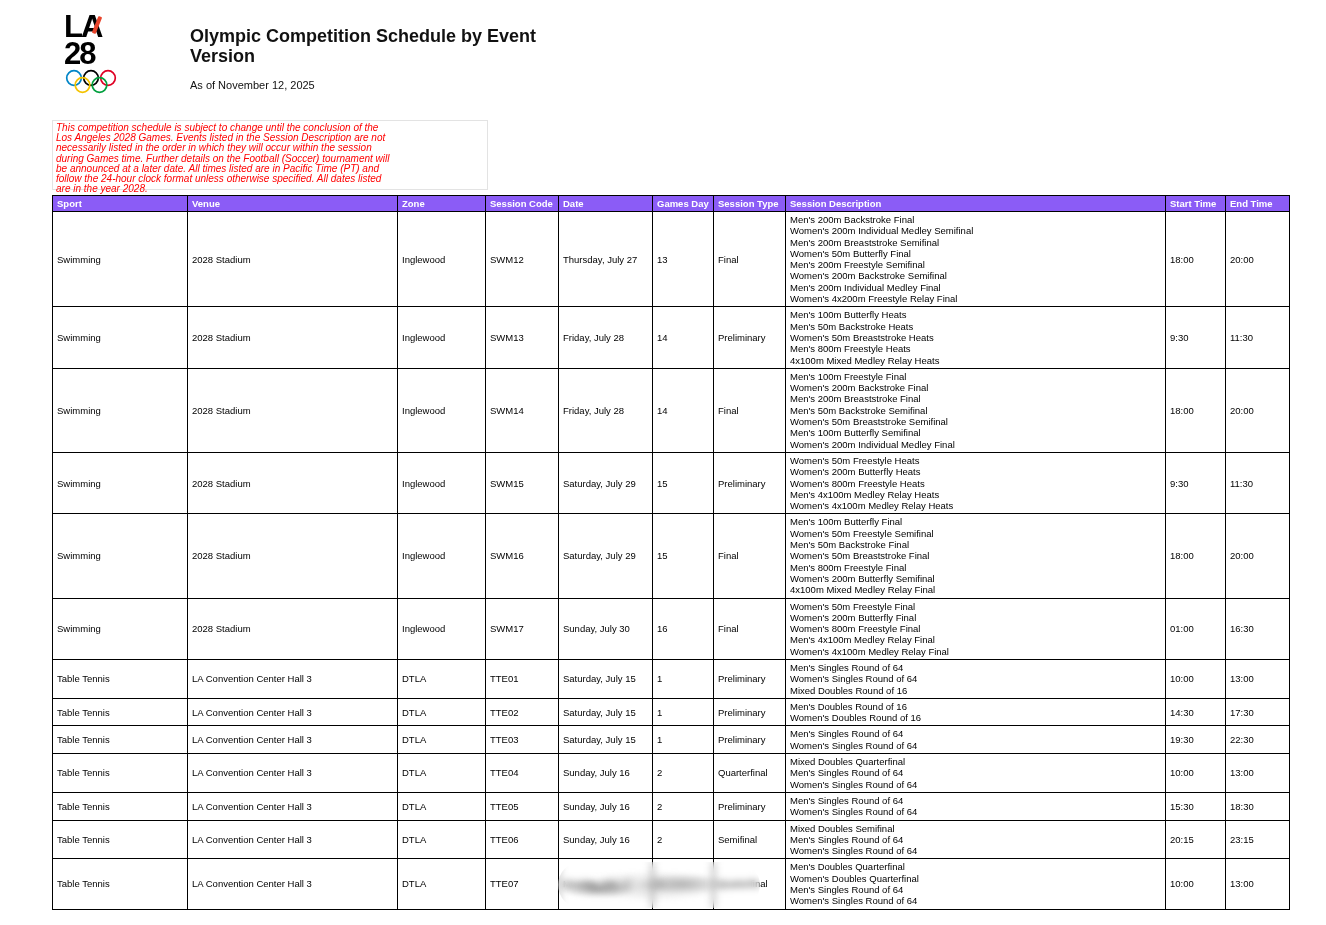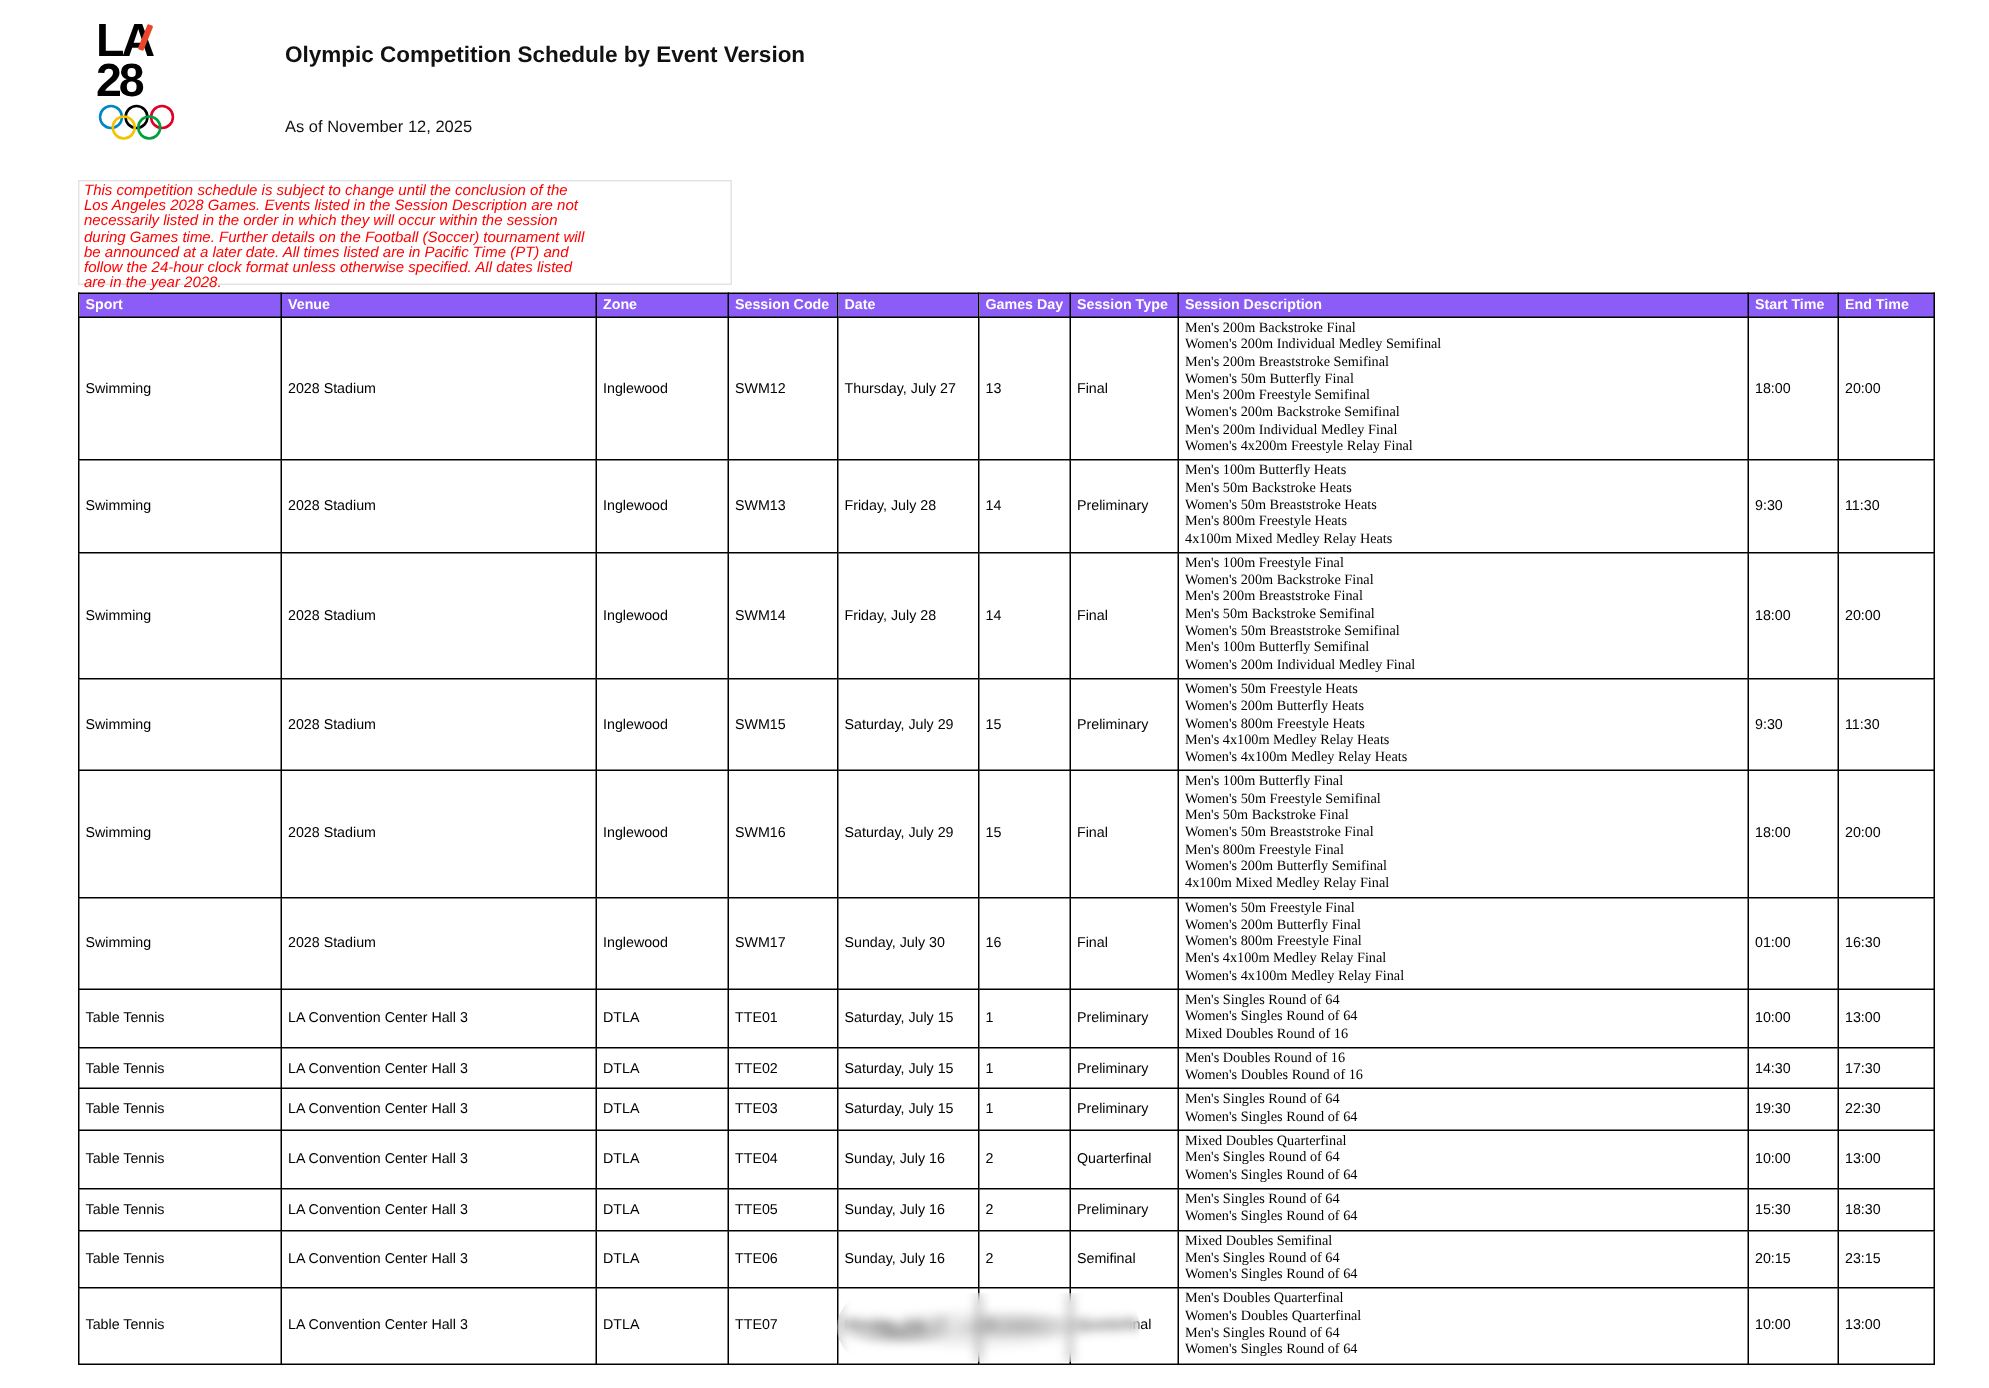--- a/index.html
+++ b/index.html
@@ -18,21 +18,21 @@
   }
   .logo-a { position:relative; display:inline-block; }
   .logo-a::after {
     content:""; position:absolute; right:2px; top:3px;
     width:4px; height:18px; background:#e8452c;
     transform:rotate(22deg); border-radius:1px;
   }
   .rings { margin-top:2px; display:block; }
 
   .title-block { position:absolute; left:190px; top:27px; width:400px; }
-  .title-line { font-size:15px; font-weight:bold; line-height:19.5px; color:#111; display:block; }
+  .title-line { font-size:18px; font-weight:bold; line-height:19.5px; color:#111; display:block; }
   .asof { position:absolute; left:190px; top:79px; font-size:11px; color:#111; }
 
   .disclaimer-box {
     position:absolute; left:52px; top:120px; width:436px; height:70px;
     border:1px solid #e3e3e3;
   }
   .disclaimer {
     position:absolute; left:56px; top:123px; width:341px;
     color:#ff0000; font-style:italic; font-size:10px; line-height:10.2px;
   }
@@ -48,21 +48,21 @@
     padding:2px 4px; border:1px solid #000; white-space:nowrap; overflow:hidden;
   }
   table.schedule td {
     border:1px solid #000;
     font-size:9.5px; line-height:11.3px;
     vertical-align:middle;
     padding:2px 4px;
     overflow:hidden;
   }
   td.time { text-align:left; }
-  .desc-line { line-height:11.3px; white-space:nowrap;font-family:Liberation Serif, serif; }
+  .desc-line { line-height:11.3px; white-space:nowrap; }
 
   
   .smudge {
     position:absolute; left:558px; top:862px; width:202px; height:46px; z-index:5;
     backdrop-filter: blur(3px);
     background:
       radial-gradient(ellipse 55px 13px at 40px 27px,  rgba(105,105,105,0.55), transparent 70%),
       radial-gradient(ellipse 65px 15px at 125px 22px, rgba(125,125,125,0.48), transparent 70%),
       radial-gradient(ellipse 95px 20px at 95px 24px,  rgba(160,160,160,0.40), transparent 78%);
     filter: blur(2px);

